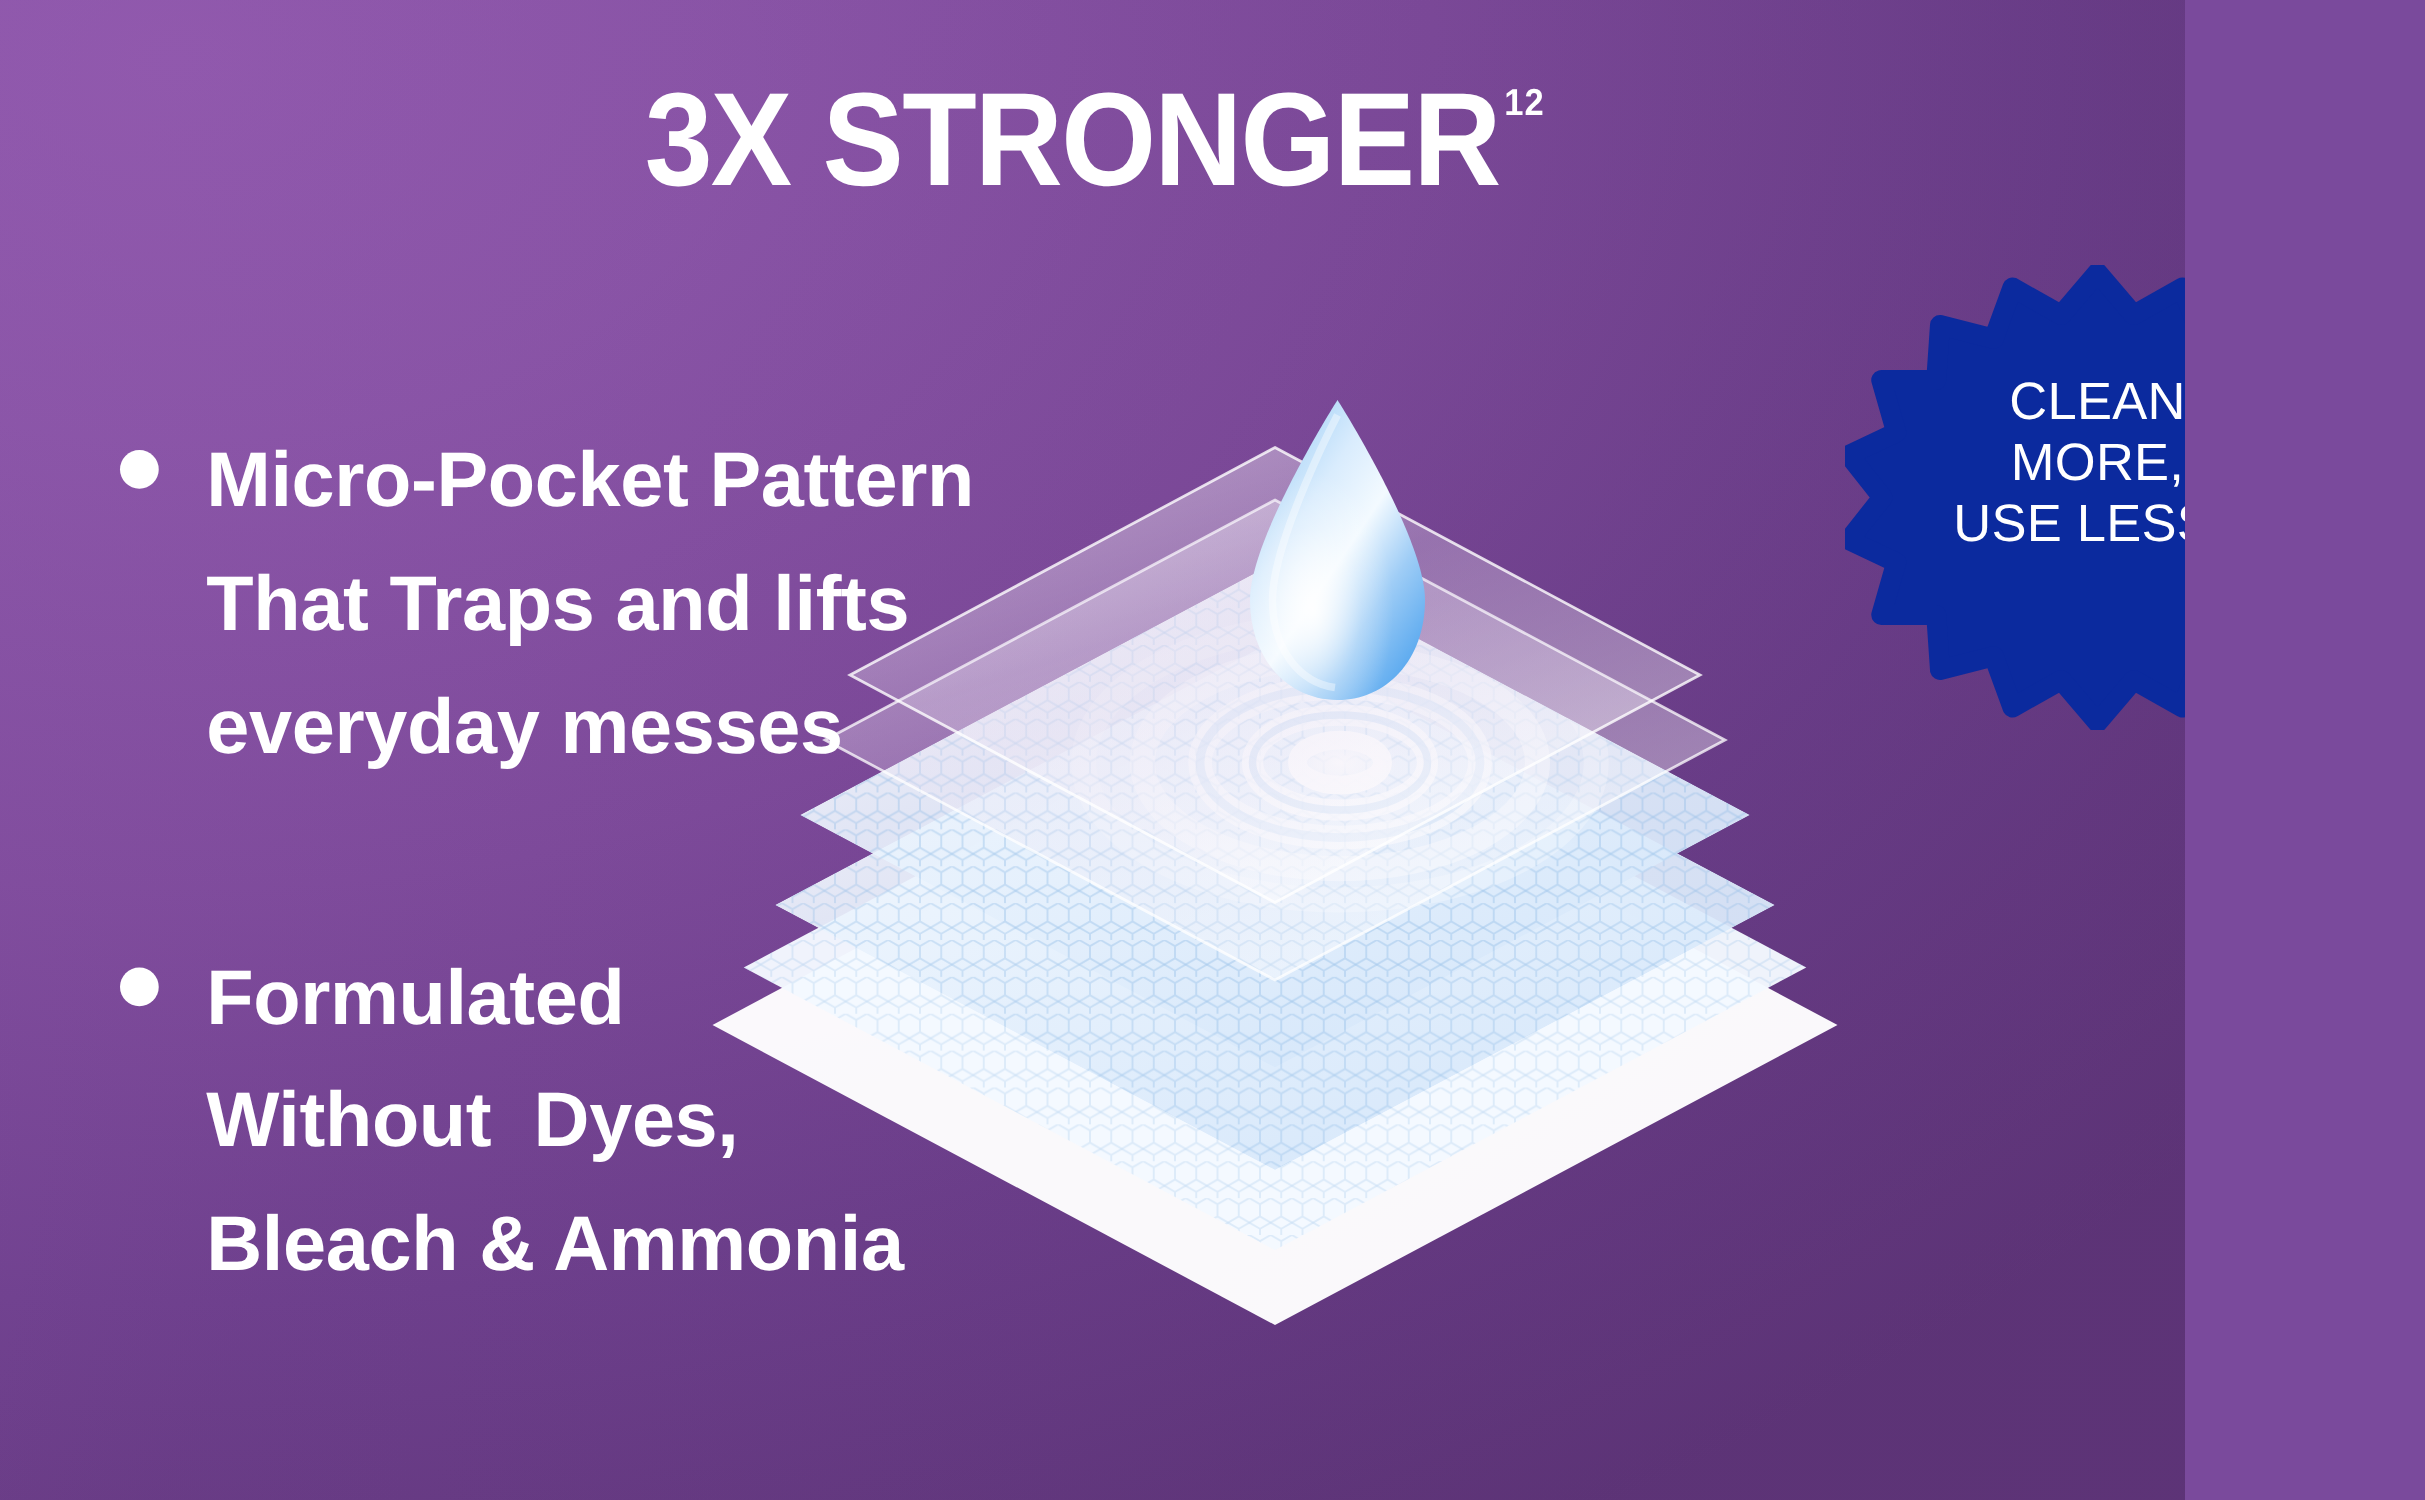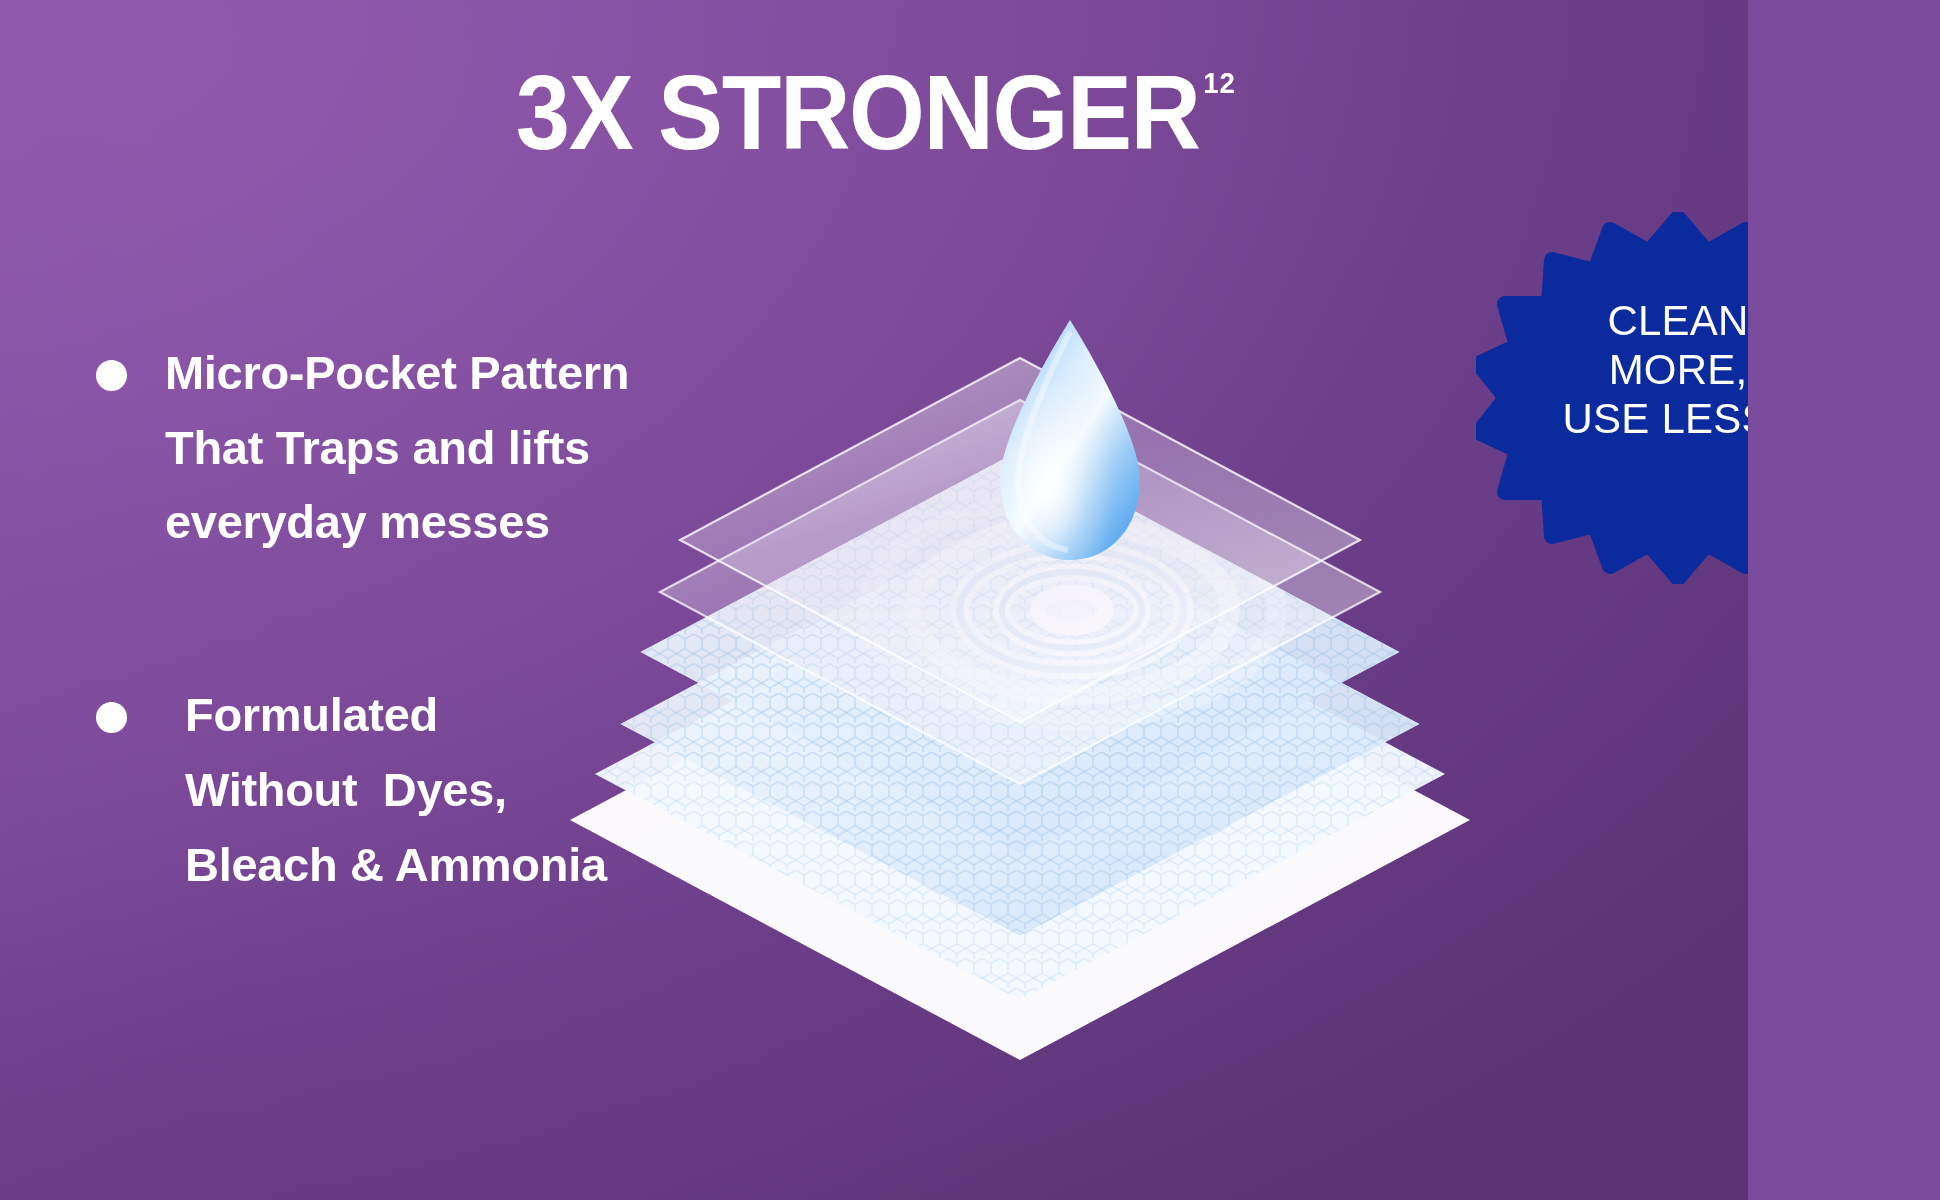--- a/index.html
+++ b/index.html
@@ -49,32 +49,32 @@
     position:relative; top:-20px; left:4px;
   }
 
   
   #bullets {
     position:absolute;
     left:96px; top:336px;
     width:760px;
   }
   .bullet-block { display:flex; align-items:flex-start; }
-  .bullet-block + .bullet-block { margin-top:118px;gap:20px; }
+  .bullet-block + .bullet-block { margin-top:118px; }
   .bullet-dot {
     width:31px; height:31px;
     border-radius:50%;
     background:#ffffff;
     flex:0 0 31px;
     margin-top:24px;
   }
   .bullet-text {
     margin-left:38px;
     color:#ffffff;
-    font-size:47px;
+    font-size:62px;
     font-weight:700;
     line-height:1.59;
     letter-spacing:-0.3px;
     white-space:pre-wrap;
   }
 
   
   #badge {
     position:absolute;
     left:1476px; top:212px;

